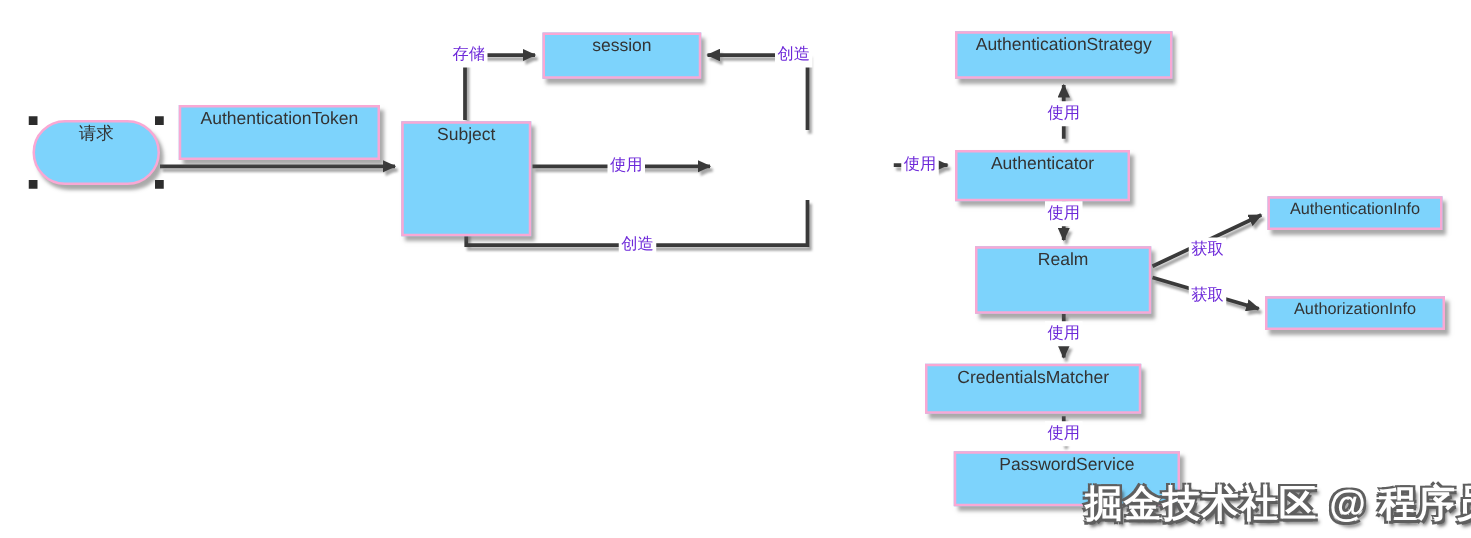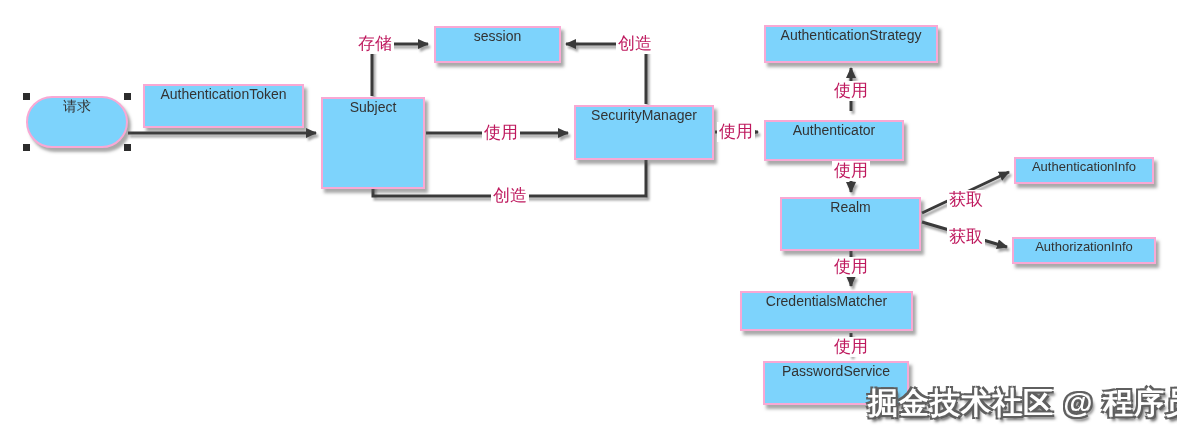--- a/index.html
+++ b/index.html
@@ -12,22 +12,22 @@
   .node{
     position:absolute;box-sizing:border-box;background:#7dd3fc;
     border:2px solid #f9a8d4;box-shadow:3px 4px 3px rgba(85,85,85,.5);
     display:flex;align-items:flex-start;justify-content:center;
     font-size:14px;color:#333333;white-space:nowrap;
   }
   .node.pill{border-radius:26px;}
   .node.small{font-size:13px;}
   .elabel{
     position:absolute;transform:translate(-50%,-50%);
-    background:#ffffff;color:#be185d;font-size:17px;line-height:18px;
-    padding:1px 2px;white-space:nowrap;
+    background:#ffffff;color:#6d28d9;font-size:13px;line-height:18px;
+    padding:1px 2px;white-space:nowrap;font-family:Liberation Mono, monospace;
   }
   .handle{position:absolute;width:7px;height:7px;background:#2c2c2c;}
   .handle.tl{left:-5px;top:-5px}
   .handle.tr{right:-5px;top:-5px}
   .handle.bl{left:-5px;bottom:-5px}
   .handle.br{right:-5px;bottom:-5px}
   .watermark{
     position:absolute;left:868px;top:383px;
     font-size:30px;font-weight:bold;letter-spacing:1px;color:#ffffff;
     text-shadow:
@@ -77,23 +77,20 @@
   </div>
 
   <div class="node" style="left:321px;top:97px;width:104px;height:92px">
     <span>Subject</span>
   </div>
 
   <div class="node" style="left:434px;top:26px;width:127px;height:37px">
     <span>session</span>
   </div>
 
-  <div class="node" style="left:574px;top:105px;width:140px;height:55px">
-    <span>SecurityManager</span>
-  </div>
 
   <div class="node" style="left:764px;top:25px;width:174px;height:38px">
     <span>AuthenticationStrategy</span>
   </div>
 
   <div class="node" style="left:764px;top:120px;width:140px;height:41px">
     <span>Authenticator</span>
   </div>
 
   <div class="node" style="left:780px;top:197px;width:141px;height:54px">
@@ -105,21 +102,21 @@
   </div>
 
   <div class="node small" style="left:1014px;top:157px;width:140px;height:27px">
     <span>AuthenticationInfo</span>
   </div>
 
   <div class="node" style="left:740px;top:291px;width:173px;height:40px">
     <span>CredentialsMatcher</span>
   </div>
 
-  <div class="node" style="left:763px;top:361px;width:146px;height:44px">
+  <div class="node" style="left:763px;top:361px;width:181px;height:44px">
     <span>PasswordService</span>
   </div>
 
   <div class="elabel" style="left:375px;top:44px">存储</div>
   <div class="elabel" style="left:635px;top:44px">创造</div>
   <div class="elabel" style="left:501px;top:133px">使用</div>
   <div class="elabel" style="left:510px;top:196px">创造</div>
   <div class="elabel" style="left:736px;top:132px">使用</div>
   <div class="elabel" style="left:851px;top:91px">使用</div>
   <div class="elabel" style="left:851px;top:171px">使用</div>

